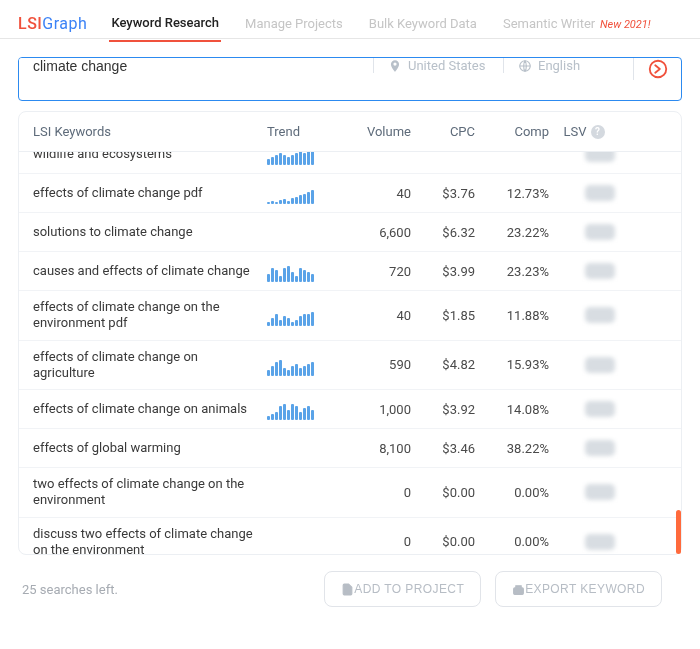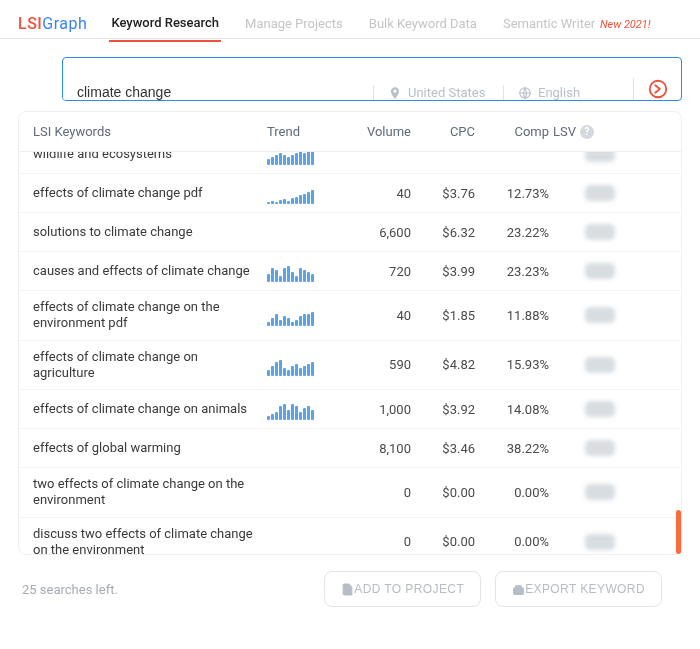--- a/index.html
+++ b/index.html
@@ -32,26 +32,25 @@
     color: #222;
     font-weight: 500;
     border-bottom: 2px solid #f0513c;
   }
   .nav-badge { color: #f0513c; font-style: italic; font-size: 11px; margin-left: 2px; }
 
   
   .searchbar-wrap { padding: 18px 18px 10px 18px; }
   .searchbar {
     display: flex;
-    align-items: flex-end;
+    align-items: flex-start;
     border: 1px solid #2c8af0;
     border-radius: 4px;
     height: 44px;
     overflow: hidden;
-    margin-left: 44px;
   }
   .search-input {
     flex: 1;
     border: none;
     outline: none;
     padding: 0 14px;
     font-size: 14px;
     color: #333;
   }
   .search-seg {
@@ -89,21 +88,21 @@
     align-items: center;
     column-gap: 4px;
   }
   .thead {
     padding: 12px 14px;
     color: #5e6b7a;
     font-size: 13px;
     border-bottom: 1px solid #eceff3;
   }
   .thead .th:not(:first-child) { text-align: right; }
-  .th-lsv { display:flex; align-items:center; justify-content:flex-start; gap:4px;}
+  .th-lsv { display:flex; align-items:center; justify-content:center; gap:4px;}
   .help-icon {
     width:14px; height:14px; border-radius:50%; background:#d4d9df; color:#fff;
     font-size:10px; line-height:14px; text-align:center; font-weight:600;
   }
   .tbody {
     height: 402px;
     overflow: hidden;
     position: relative;
   }
   .tbody-inner { position: relative; top: -18px; } 

